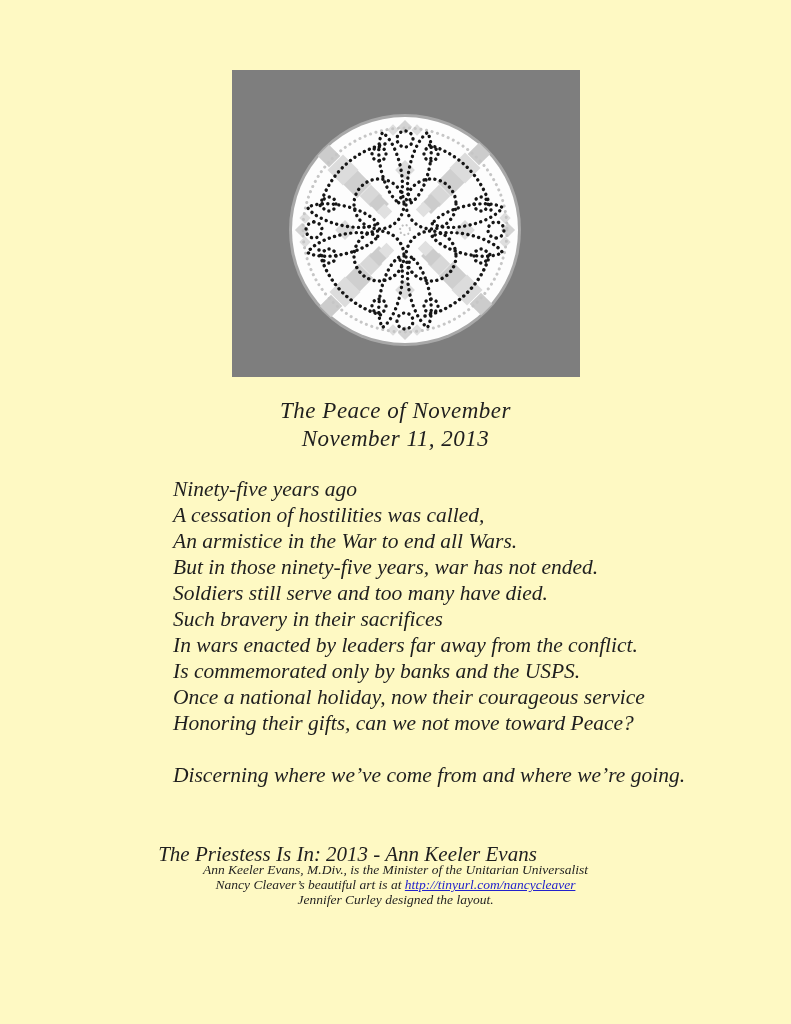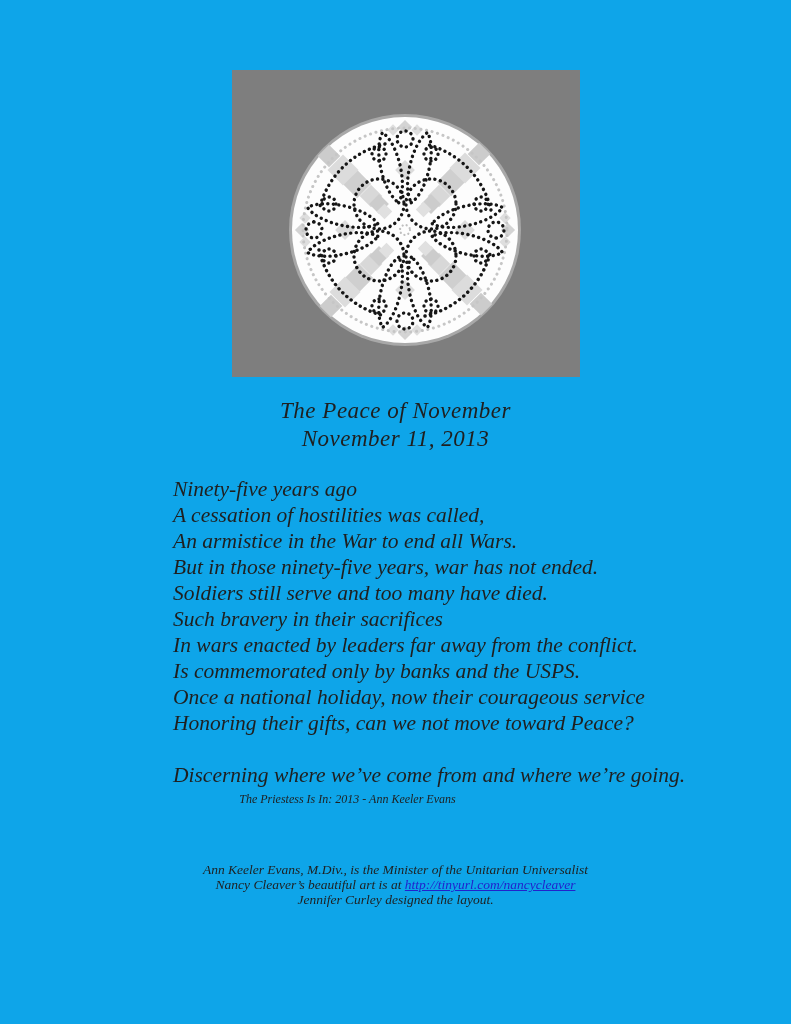--- a/index.html
+++ b/index.html
@@ -1,20 +1,20 @@
 <!DOCTYPE html>
 <html><head>
 <meta charset="utf-8">
 <style>
   html, body { margin: 0; padding: 0; background: #ffffff; }
   .page {
     position: relative;
     width: 791px;
     height: 1024px;
-    background: #0ea5e9;
+    background: #fef9c3;
     overflow: hidden;
     font-family: "Liberation Serif", "DejaVu Serif", serif;
     font-style: italic;
     color: #1f1f1f;
   }
   .art-frame {
     position: absolute;
     left: 232px;
     top: 70px;
     width: 348px;
@@ -35,25 +35,25 @@
     position: absolute;
     top: 476px;
     left: 173px;
     font-size: 21.5px;
     line-height: 26px;
     white-space: nowrap;
   }
   .stanza-2 { margin-top: 26px; }
   .byline {
     position: absolute;
-    top: 792px;
+    top: 842px;
     left: 0;
     width: 695px;
     text-align: center;
-    font-size: 12px;
+    font-size: 21px;
   }
   .footer {
     position: absolute;
     top: 862px;
     left: 0;
     width: 791px;
     text-align: center;
     font-size: 13.5px;
     line-height: 15px;
   }

